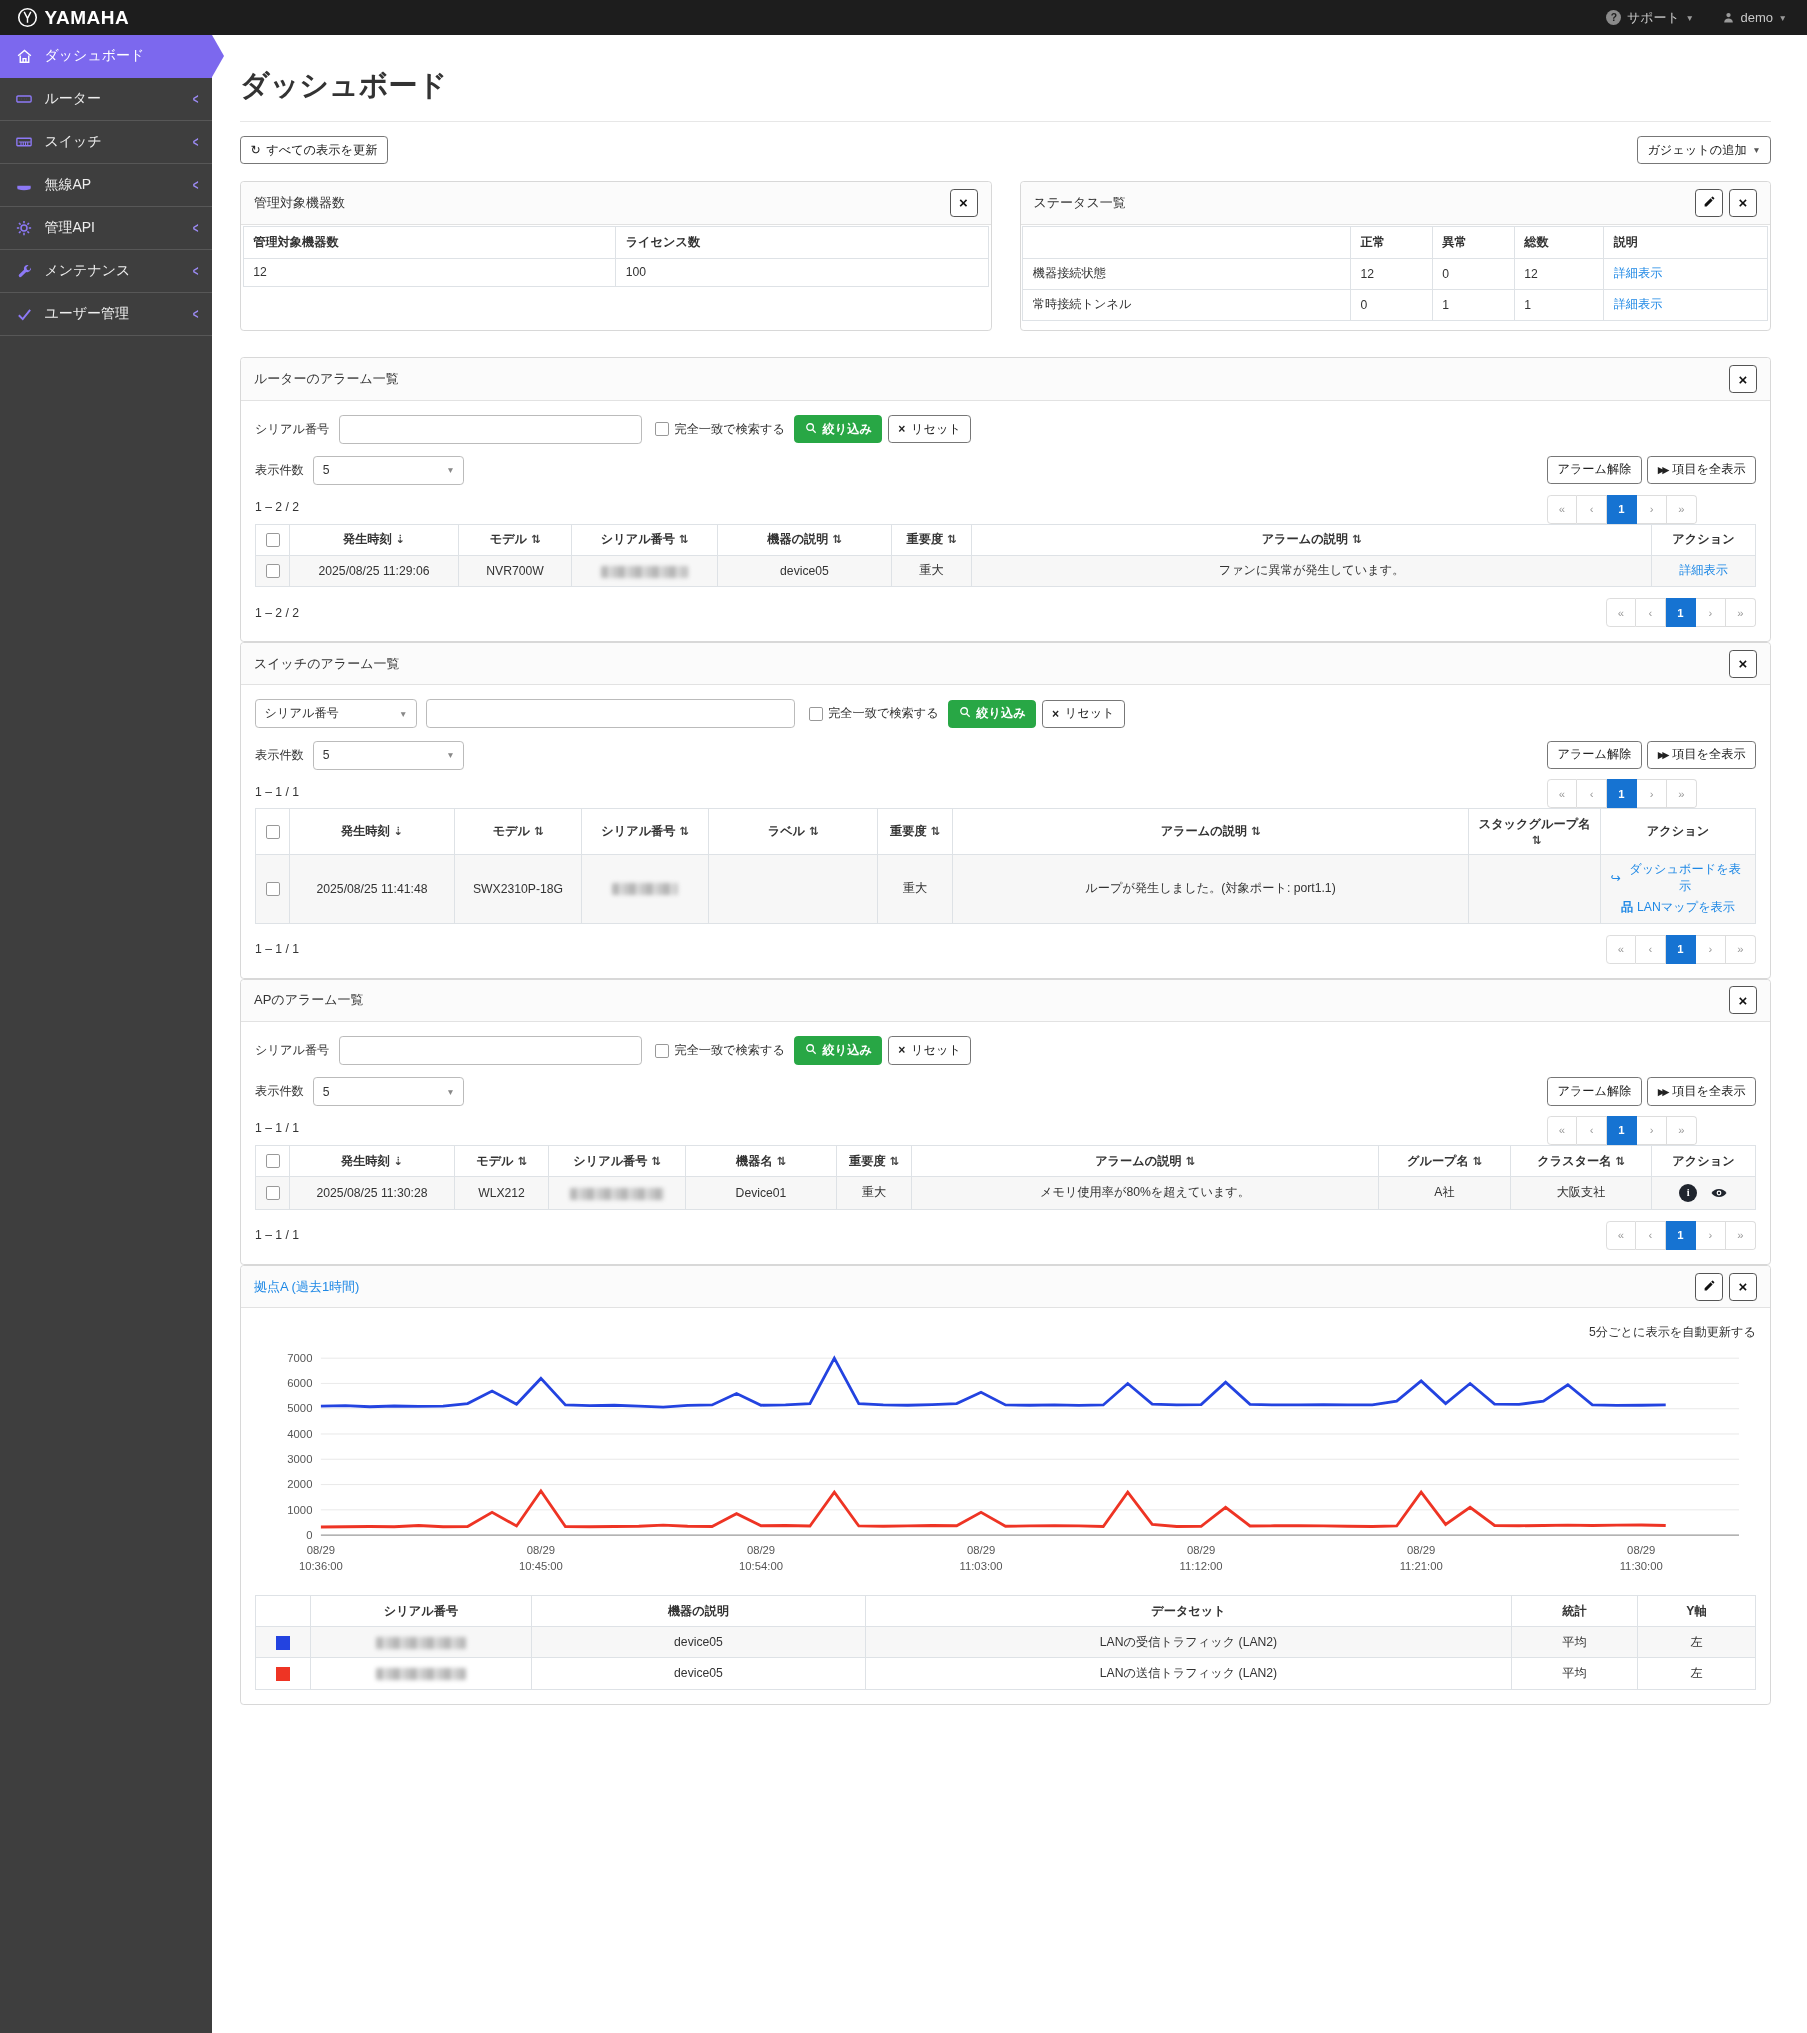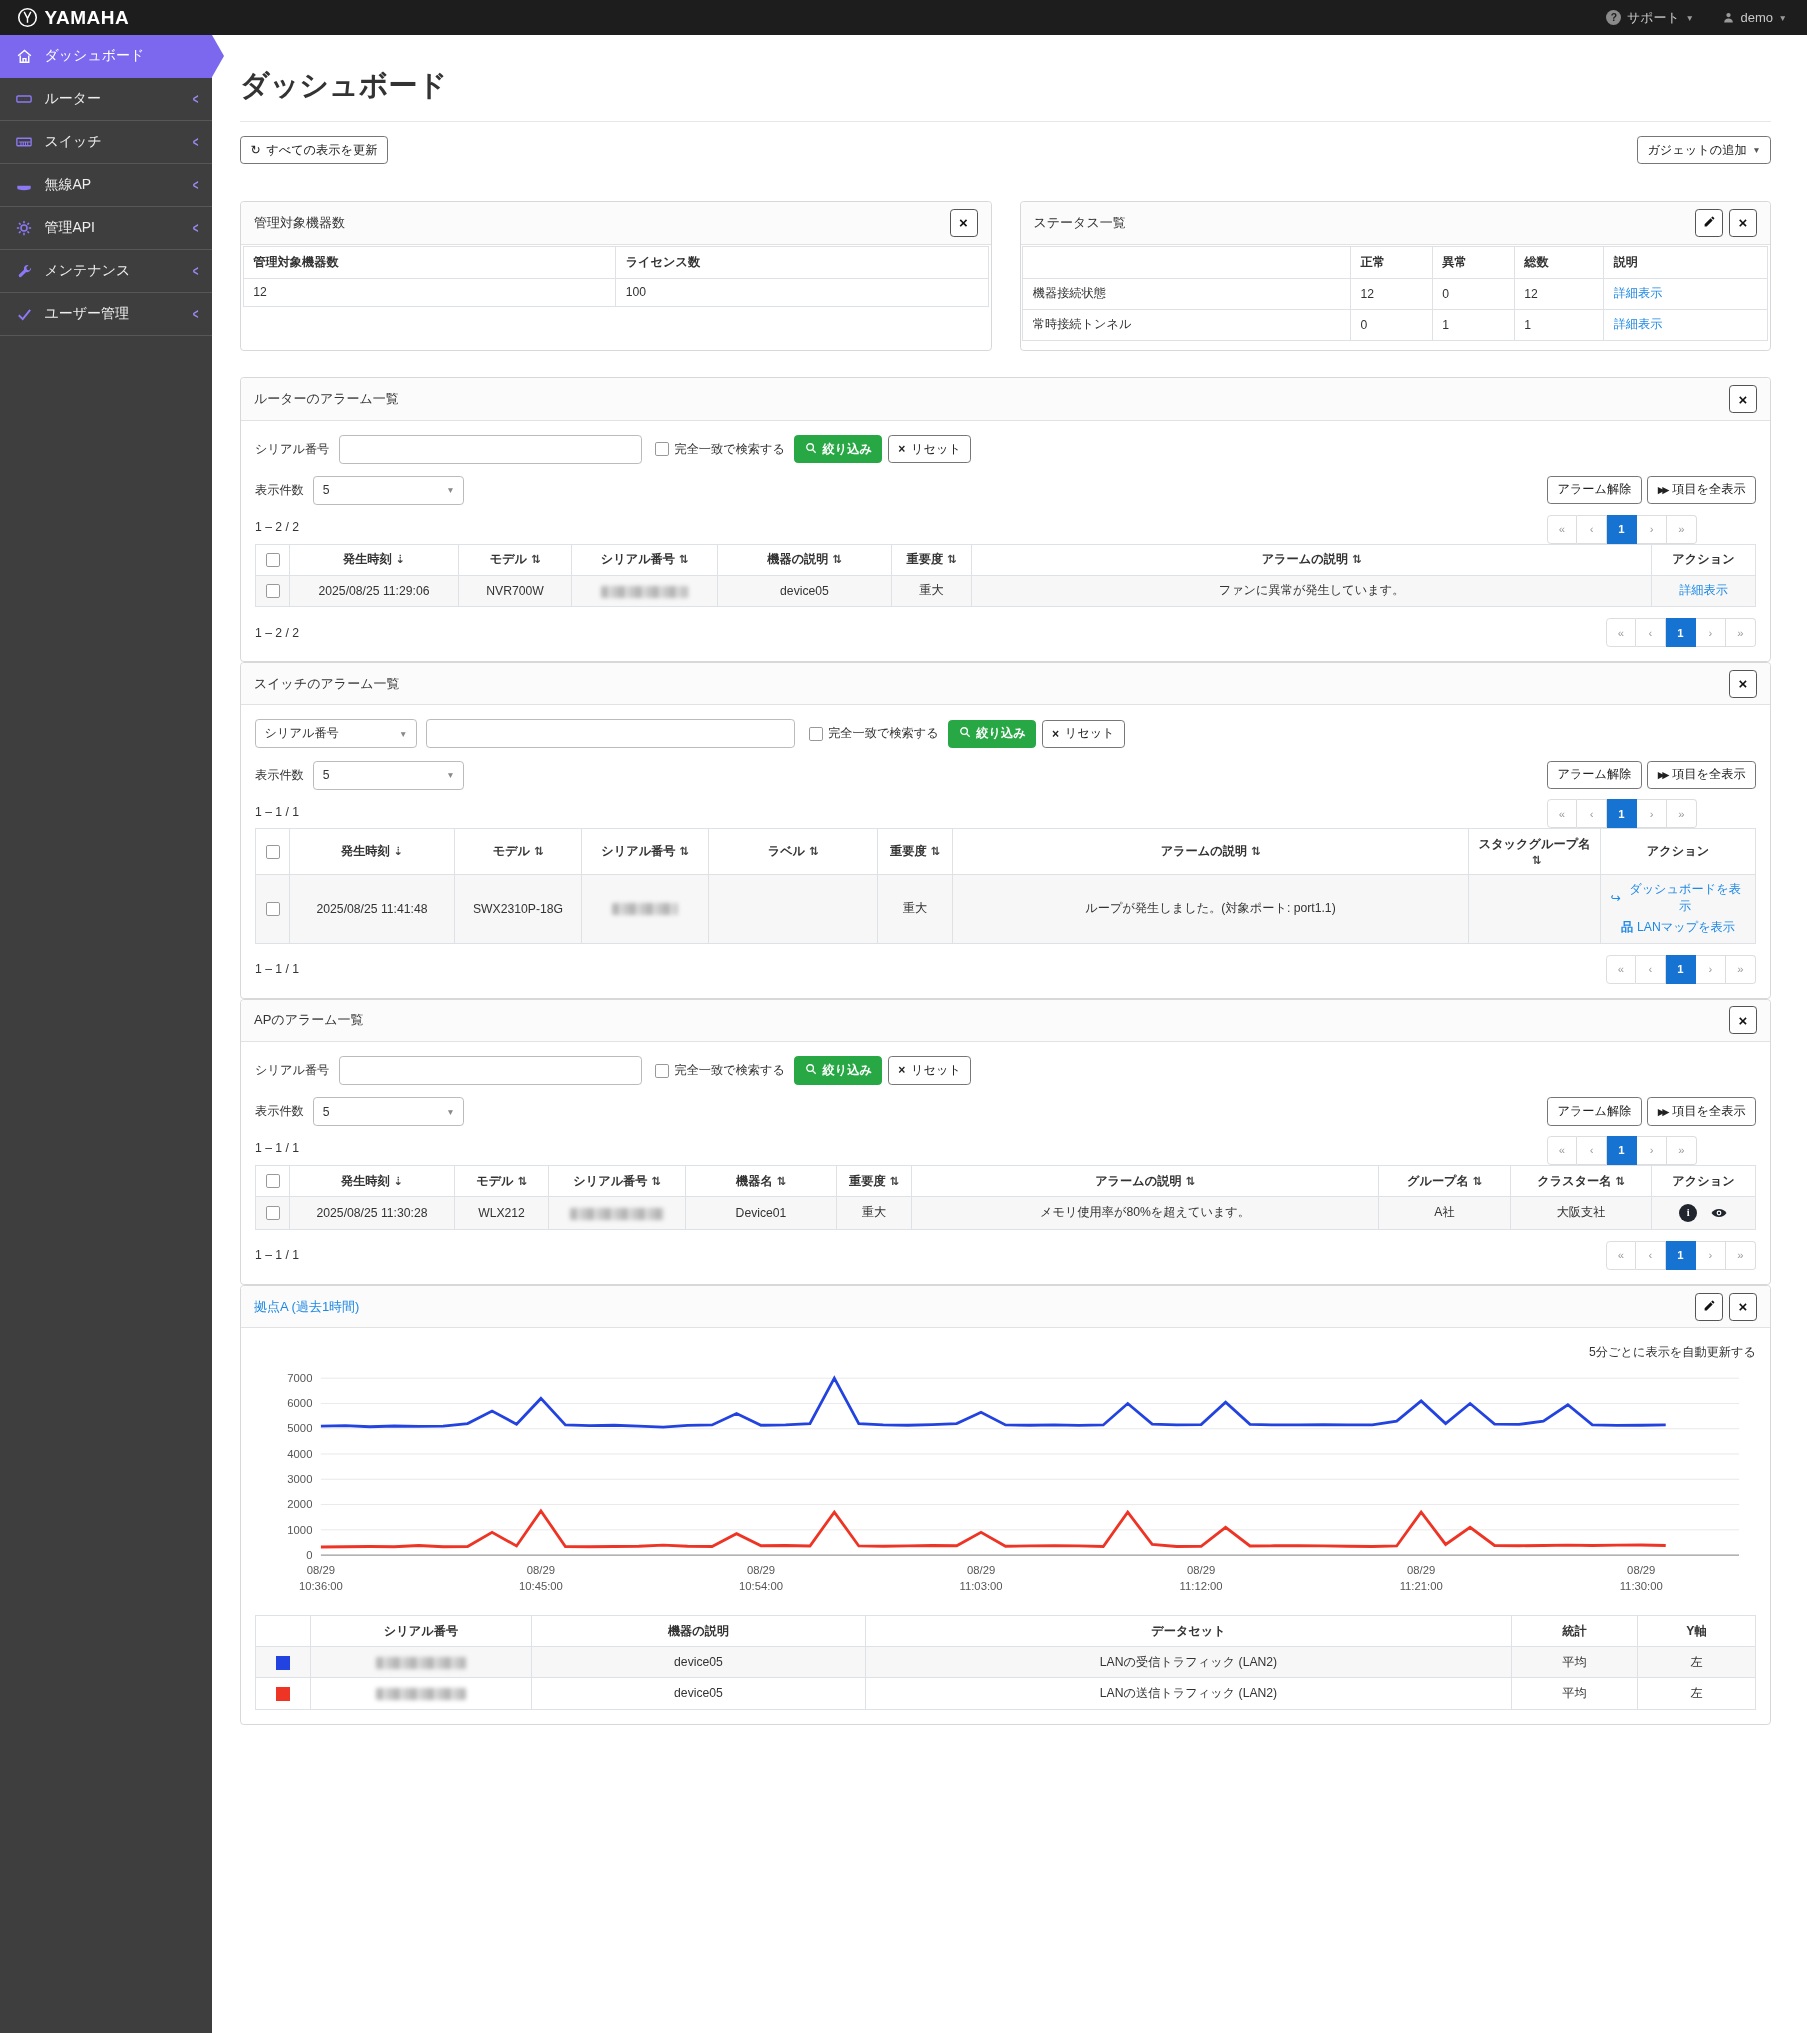--- a/index.html
+++ b/index.html
@@ -54,21 +54,21 @@
   .panel { border:0.9px solid #d8d8d8; border-radius:3.8px; background:#fff; }
   .panel-header { display:flex; align-items:center; justify-content:space-between;
     padding:6.6px 13px; min-height:42px; border-bottom:0.9px solid #e2e2e2; background:#fbfbfb;
     border-radius:3.8px 3.8px 0 0; }
   .panel-title { font-size:13px; color:#333; }
   .panel-title.link { color:#1e88e5; cursor:pointer; }
   .header-btns { display:flex; gap:5.6px; }
   .panel-body { padding:14px; }
   .panel-body.flush { padding:1.9px 1.9px 9.4px 1.9px; }
   .widget-row { display:flex; gap:28px; margin-bottom:26px; }
-  .widget-row .panel { flex:1; margin-bottom:0;margin-top:20px; }
+  .widget-row .panel { flex:1; margin-bottom:0; }
 
   
   table.tbl { width:100%; border-collapse:collapse; font-size:12.2px; }
   .tbl th,.tbl td { border:0.9px solid #dee2e6; padding:6.6px 9.4px; }
   .tbl thead th { font-weight:bold; text-align:left; }
   .tbl.centered th,.tbl.centered td { text-align:center; }
   .tbl.striped tbody tr:nth-child(odd) { background:#f7f7f7; }
   .sort-ico { font-size:11.3px; color:#444; margin-left:3.8px; cursor:pointer; }
   .lnk { color:#1e88e5; cursor:pointer; text-decoration:none; }
   .blurchip { display:inline-block; width:87px; height:12.2px; border-radius:1.9px; vertical-align:middle;

